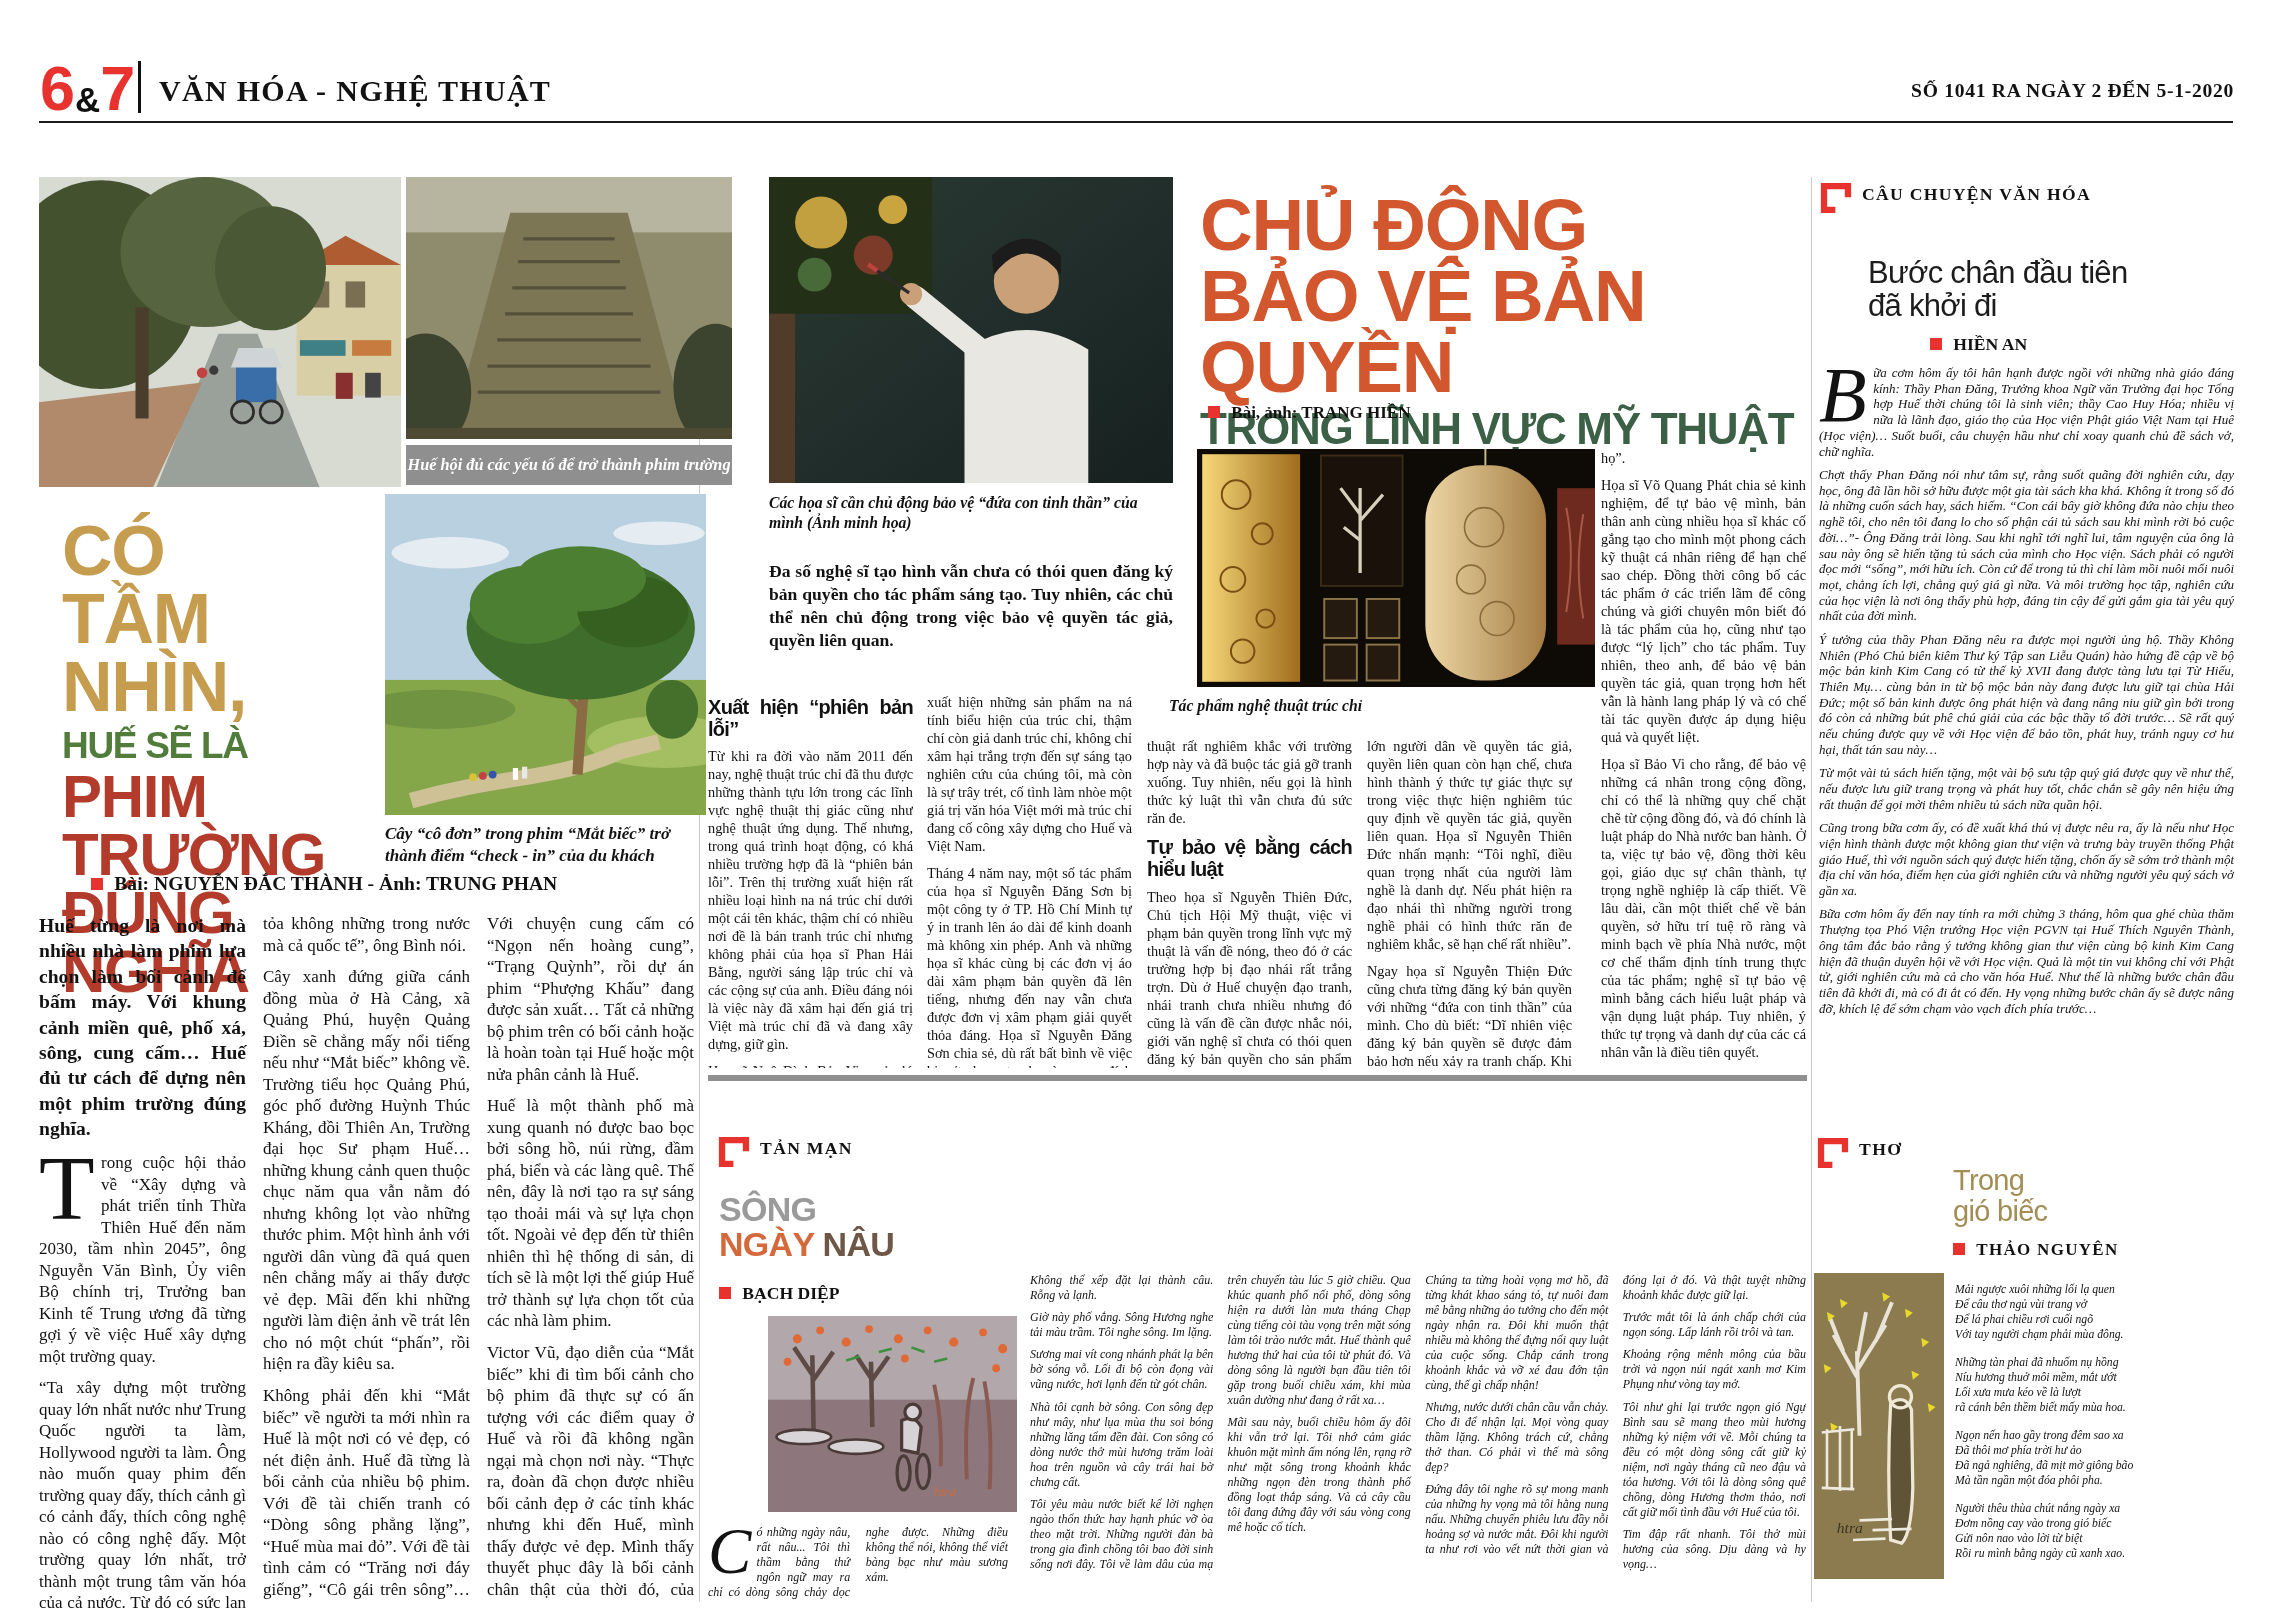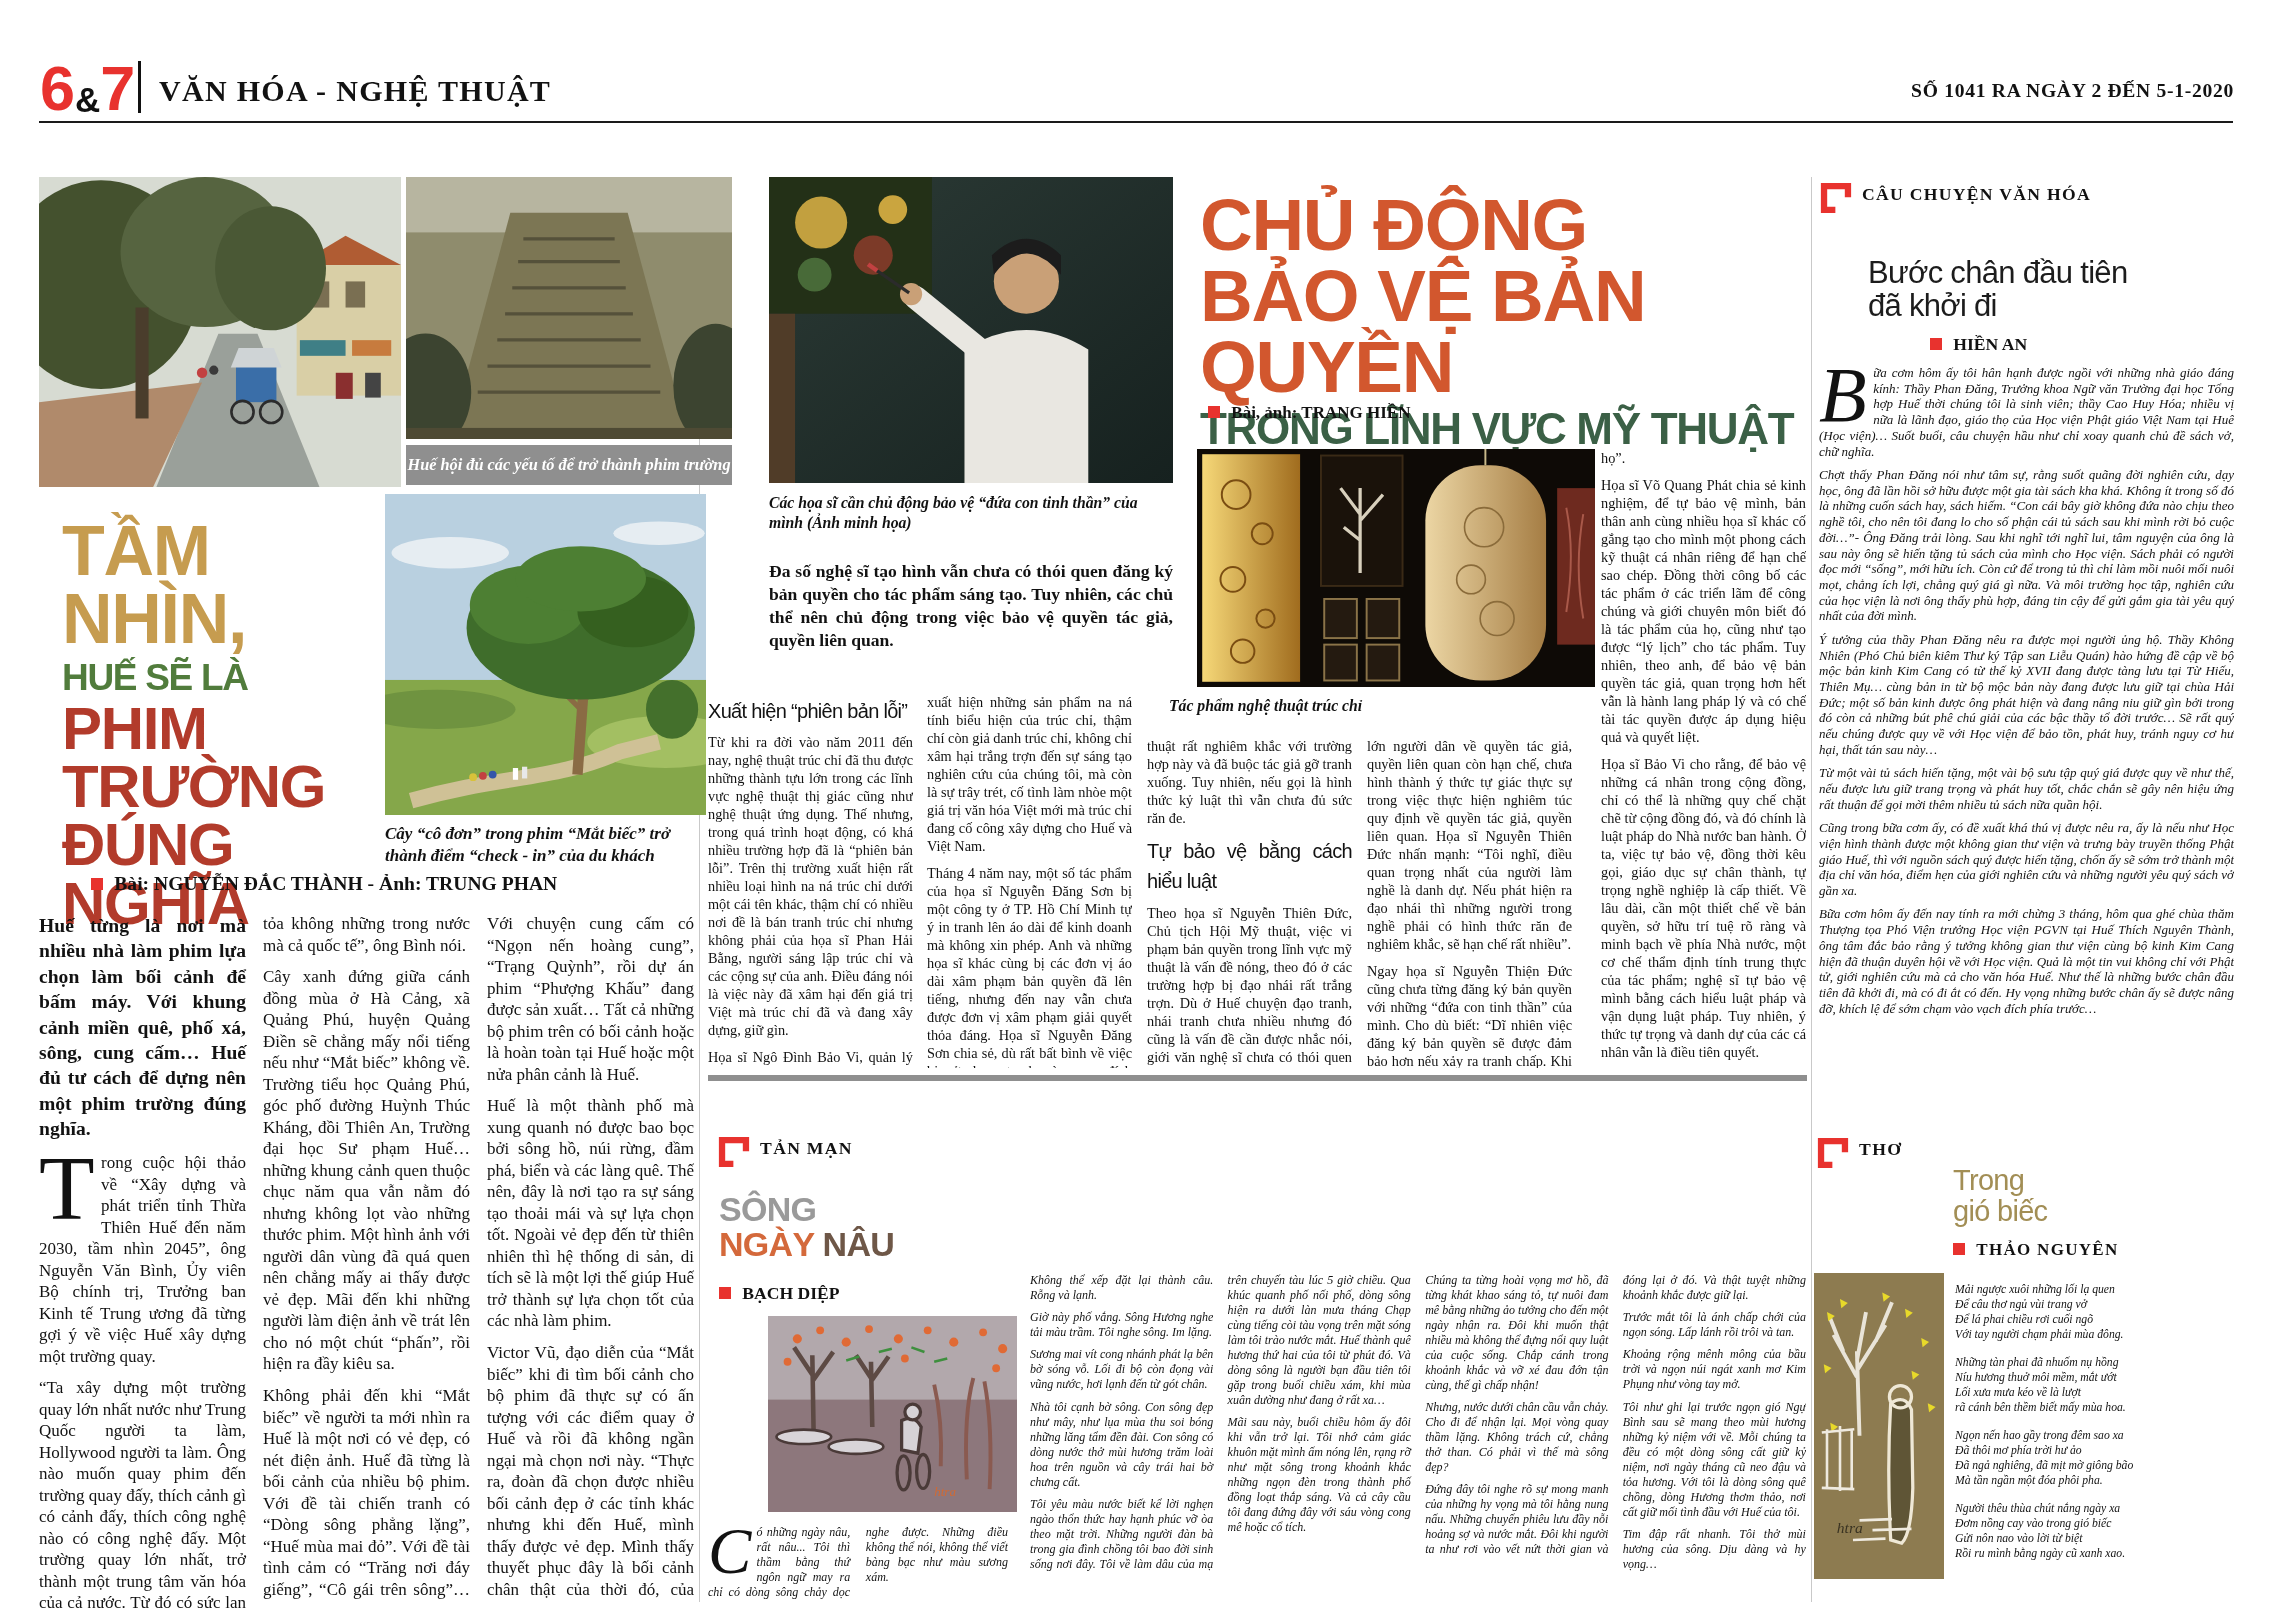--- a/index.html
+++ b/index.html
@@ -28,21 +28,21 @@
   .gbar{background:#8F8F8F;color:#fff;display:flex;align-items:center;justify-content:center;font-style:italic;font-weight:bold;font-size:16.3px}
   
   .btxt{font-size:17px;line-height:21.5px;text-align:justify;overflow:hidden}
   .btxt p{margin:0 0 10.4px}
   .cols3{column-count:3;column-gap:17px}
   .lead{font-weight:bold;font-size:19.6px;line-height:25.4px}
   .dcT{float:left;font-size:91px;line-height:68px;padding:2.6px 6.5px 0 0}
   .mtxt{font-size:14.3px;line-height:18px;text-align:justify;overflow:hidden}
   .mtxt p{margin:0 0 9px}
   .mlead{font-weight:bold;font-size:17.6px;line-height:23px;text-align:justify}
-  .msub{font-family:"Liberation Sans",sans-serif;font-weight:normal;font-size:20px;line-height:30px;letter-spacing:-0.7px;margin:2.6px 0 7.8px}
+  .msub{font-family:"Liberation Sans",sans-serif;font-weight:bold;font-size:20px;line-height:22px;letter-spacing:-0.7px;margin:2.6px 0 7.8px}
   .rtxt{font-style:italic;font-size:13px;line-height:15.7px;text-align:justify;overflow:hidden}
   .rtxt p{margin:0 0 7.8px}
   .dcB{float:left;font-size:78px;line-height:57px;padding:1.3px 6.5px 0 0;font-style:italic}
   .ttxt{font-style:italic;font-size:12px;line-height:15px;text-align:justify;overflow:hidden}
   .ttxt p{margin:0 0 7.2px}
   .dcC{float:left;font-size:65px;line-height:50px;padding:1.3px 5.2px 0 0}
   .railtitle{font-family:"Liberation Sans",sans-serif;font-weight:normal;font-size:31px;line-height:33px;letter-spacing:-0.7px;color:#1c1c1c}
   .tm-title{font-family:"Liberation Sans",sans-serif;font-weight:bold;font-size:34px;line-height:35px;letter-spacing:-0.7px}
   .poemtitle{font-family:"Liberation Sans",sans-serif;font-weight:normal;font-size:29px;line-height:31px;letter-spacing:-0.7px;color:#A28E55}
   .pline{font-style:italic;font-size:11.7px;line-height:15px}
@@ -135,20 +135,21 @@
       <rect x="196" y="420" width="8" height="18" fill="#fff"></rect>
         <rect x="210" y="418" width="8" height="18" fill="#e8e8e8"></rect>
       <circle cx="150" cy="432" r="6" fill="#c24141"></circle>
         <circle cx="165" cy="430" r="6" fill="#3355aa"></circle>
         <circle cx="135" cy="434" r="6" fill="#d8c23a"></circle>
     </svg>
   </div>
   <div class="abs cap" style="left:385px;top:823px;width:321px">Cây “cô đơn” trong phim “Mắt biếc” trở thành điểm “check - in” của du khách</div>
 
   <div class="abs" style="left:62px;top:518px;width:320px">
+    <h1 class="hl gold" style="font-size:70px">CÓ</h1>
     <h1 class="hl gold" style="font-size:70px">TẦM NHÌN,</h1>
     <h1 class="hl grn" style="font-size:37px;margin:6.5px 0 3.9px">HUẾ SẼ LÀ</h1>
     <h1 class="hl brick" style="font-size:60px">PHIM TRƯỜNG</h1>
     <h1 class="hl brick" style="font-size:60px">ĐÚNG NGHĨA</h1>
   </div>
 
   <div class="abs" style="left:91px;top:873px">
     <span class="redsq"></span>
     <span class="byline">Bài: NGUYỄN ĐẮC THÀNH - Ảnh: TRUNG PHAN</span>
   </div>

